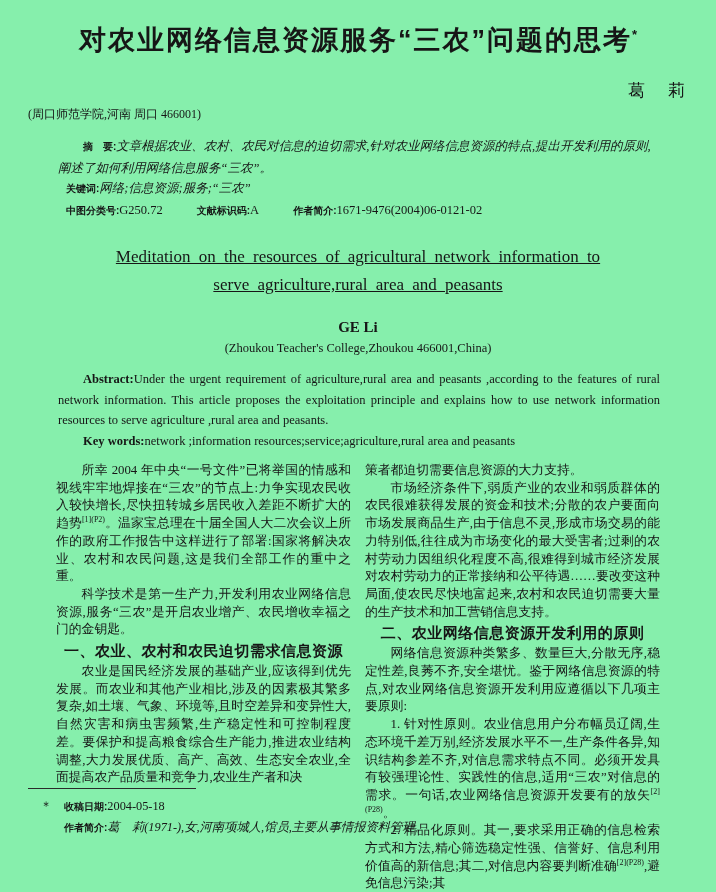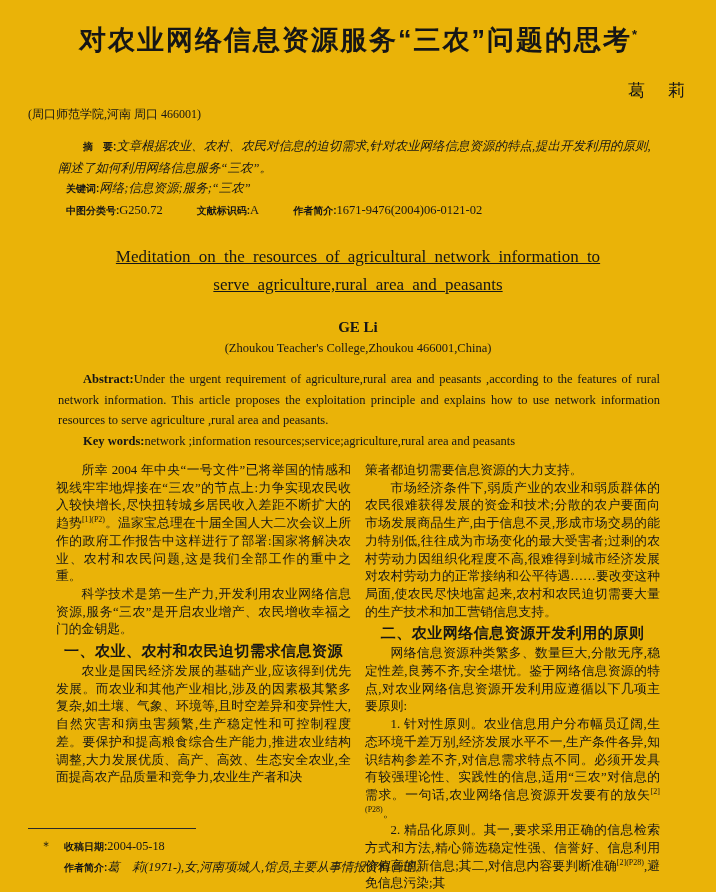--- a/index.html
+++ b/index.html
@@ -1,18 +1,18 @@
 <!DOCTYPE html>
 <html><head>
 <meta charset="utf-8">
 <style>
   html,body{margin:0;padding:0;}
   body{width:716px;height:892px;background:#e8e8e8;}
   .page{
-    position:relative;width:716px;height:892px;background:#eab308;color:#161616;
+    position:relative;width:716px;height:892px;background:#86efac;color:#161616;
     font-family:"Liberation Serif",serif;overflow:hidden;box-sizing:border-box;
   }
   .inner{padding:0 28px;}
   
   .cn-title{
     text-align:center;padding-top:18px;margin:0;font-size:27px;font-weight:bold;
     letter-spacing:2px;font-family:"Liberation Sans",sans-serif;line-height:34px;
   }
   .cn-title sup{font-size:13px;letter-spacing:0;}
   .cn-author{text-align:right;margin:24px 0 0;font-size:17px;letter-spacing:3px;line-height:20px;}
@@ -37,21 +37,21 @@
   .columns{display:flex;gap:14px;margin:11px 28px 0;}
   .col{width:323px;font-size:12.8px;line-height:17.7px;text-align:justify;}
   .body-p{margin:0;text-indent:2em;}
   .body-p.cont{text-indent:0;}
   .sec-heading{
     margin:2px 0;font-size:15px;line-height:20px;text-align:center;font-weight:bold;
     font-family:"Liberation Sans",sans-serif;letter-spacing:0.5px;
   }
   sup.ref{font-size:8px;line-height:0;}
   
-  .footnote{position:absolute;left:28px;top:828px;width:660px;font-size:12.3px;line-height:21px;}
+  .footnote{position:absolute;left:28px;top:788px;width:660px;font-size:12.3px;line-height:21px;}
   .fn-rule{width:168px;border-top:1.5px solid #2a2a2a;margin:0 0 7px 0;}
   .fn-line1{margin:0;padding-left:12px;}
   .fn-marker{display:inline-block;width:24px;}
   .fn-line2{margin:0;padding-left:36px;}
   .fn-bio{font-style:italic;}
 </style>
 </head>
 <body>
 
 <div class="page">

